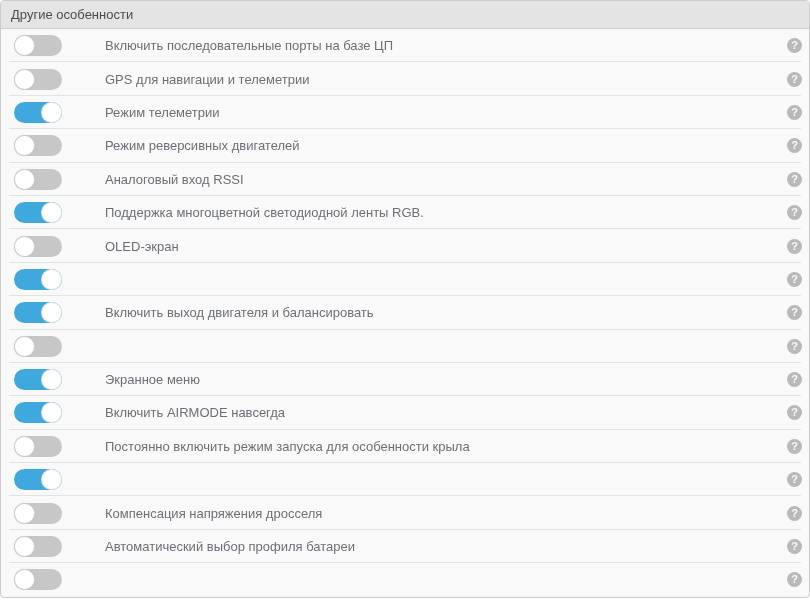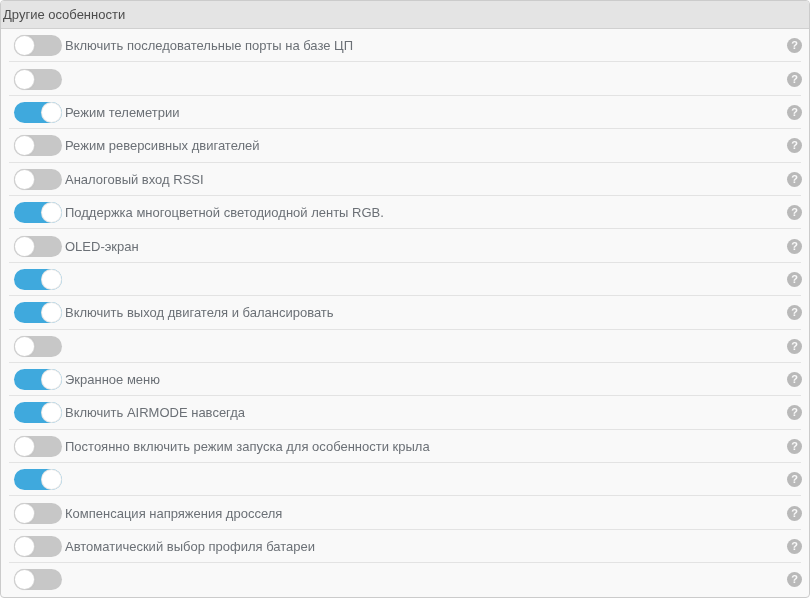--- a/index.html
+++ b/index.html
@@ -17,21 +17,21 @@
     border-radius: 4px;
     background: #f9f9f9;
     overflow: hidden;
   }
   .panel-header {
     height: 28px;
     background: #e4e4e4;
     border-bottom: 1px solid #d0d0d0;
     display: flex;
     align-items: center;
-    padding-left: 2px;
+    padding-left: 10px;
     font-size: 13px;
     color: #4c4c4c;
   }
   .rows {}
   .row {
     position: relative;
     height: 33.4px;
     display: flex;
     align-items: center;
   }
@@ -58,21 +58,21 @@
     left: 0;
     width: 21px;
     height: 21px;
     border-radius: 50%;
     background: #ffffff;
     box-shadow: inset 0 0 0 1px rgba(0,0,0,0.18), 0 0 1px rgba(0,0,0,0.15);
   }
   .toggle.on { background: var(--accent, #3fa9dd); }
   .toggle.on .knob { left: auto; right: 0; box-shadow: inset 0 0 0 1px rgba(0,0,0,0.10); }
   .label {
-    margin-left: 64px;
+    margin-left: 104px;
     font-size: 13px;
     color: #6b7076;
     white-space: nowrap;
   }
   .help {
     position: absolute;
     right: 7px;
     width: 15px;
     height: 15px;
     border-radius: 50%;
@@ -98,20 +98,21 @@
         <div class="toggle">
           <div class="knob"></div>
         </div>
         <span class="label">Включить последовательные порты на базе ЦП</span>
         <div class="help">?</div>
       </div>
       <div class="row">
         <div class="toggle">
           <div class="knob"></div>
         </div>
+        <span class="label">GPS для навигации и телеметрии</span>
         <div class="help">?</div>
       </div>
       <div class="row">
         <div class="toggle on">
           <div class="knob"></div>
         </div>
         <span class="label">Режим телеметрии</span>
         <div class="help">?</div>
       </div>
       <div class="row">

